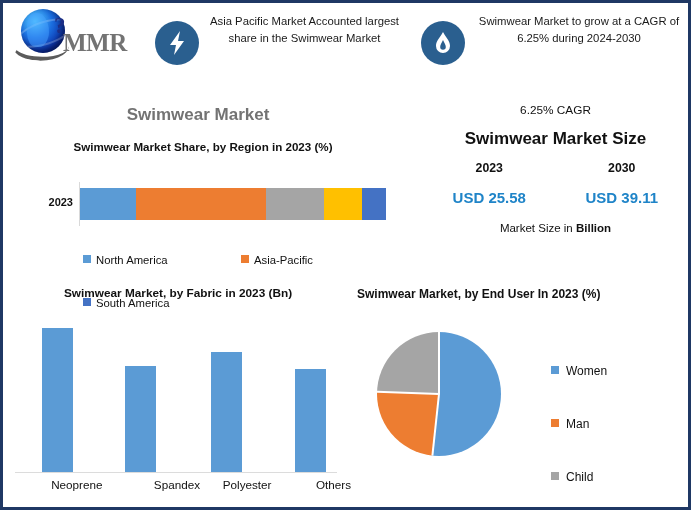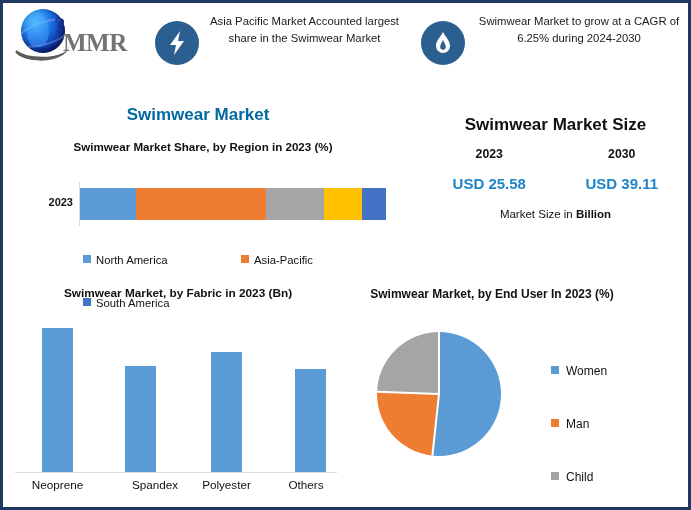--- a/index.html
+++ b/index.html
@@ -71,21 +71,21 @@
   }
 
   .blk1{left:152px;}
   .blk1 .hdr-text{left:52px;width:195px;}
   .blk2{left:418px;}
   .blk2 .hdr-text{left:52px;width:212px;}
 
   
   .main-title{
     position:absolute;left:20px;top:102px;width:350px;
-    text-align:center;font-size:17px;font-weight:bold;color:#0369a1;
+    text-align:center;font-size:17px;font-weight:bold;color:#737373;
   }
 
   
   .region-chart{position:absolute;left:0;top:135px;width:395px;height:145px;}
   .region-title{
     position:absolute;left:35px;top:0;width:330px;
     text-align:center;font-size:11.6px;font-weight:bold;color:#111;line-height:17px;
   }
   .region-plot{position:absolute;left:77px;top:50px;width:306px;height:32px;}
   .region-axis{
@@ -121,27 +121,27 @@
   
   .fabric{position:absolute;left:0;top:283px;width:350px;height:225px;}
   .fabric-title{
     position:absolute;left:10px;top:0;width:330px;text-align:center;
     font-size:11.8px;font-weight:bold;color:#111;
   }
   .fabric-base{position:absolute;left:12px;top:186px;width:322px;height:1px;background:#dcdcdc;}
   .fbar{position:absolute;background:#5b9bd5;bottom:39px;}
   .fabric-inner{position:absolute;left:0;top:0;width:350px;height:225px;}
   .flabel{
-    position:absolute;top:192px;font-size:11.7px;color:#111;text-align:center;
+    position:absolute;top:192px;font-size:11.7px;color:#111;text-align:right;
   }
 
   
   .pie-wrap{position:absolute;left:340px;top:283px;width:348px;height:225px;}
   .pie-title{
-    position:absolute;left:14px;top:0;width:270px;text-align:center;
+    position:absolute;left:14px;top:0;width:270px;text-align:left;
     font-size:12px;font-weight:bold;color:#111;line-height:17px;
   }
   .pie{
     position:absolute;left:34px;top:46px;width:124px;height:124px;border-radius:50%;
   }
   .pie-legend{position:absolute;left:208px;top:78px;width:120px;font-size:12px;color:#111;}
   .pl-row{height:53px;}
   .pl-sw{display:inline-block;width:8px;height:8px;margin-right:7px;vertical-align:1px;}
 </style>
 </head>
@@ -203,20 +203,21 @@
       </div>
       <div class="rl-row">
         <span class="rl-item c1">
           <span class="sw" style="background:#4472c4"></span><span>South America</span>
         </span>
       </div>
     </div>
   </div>
 
   <div class="stats">
+    <div class="cagr">6.25% CAGR</div>
     <div class="size-title">Swimwear Market Size</div>
     <div class="yr-row">
       <div>2023</div>
       <div>2030</div>
     </div>
     <div class="val-row">
       <div>USD 25.58</div>
       <div>USD 39.11</div>
     </div>
     <div class="unit"><span>Market Size in </span><b>Billion</b></div>

